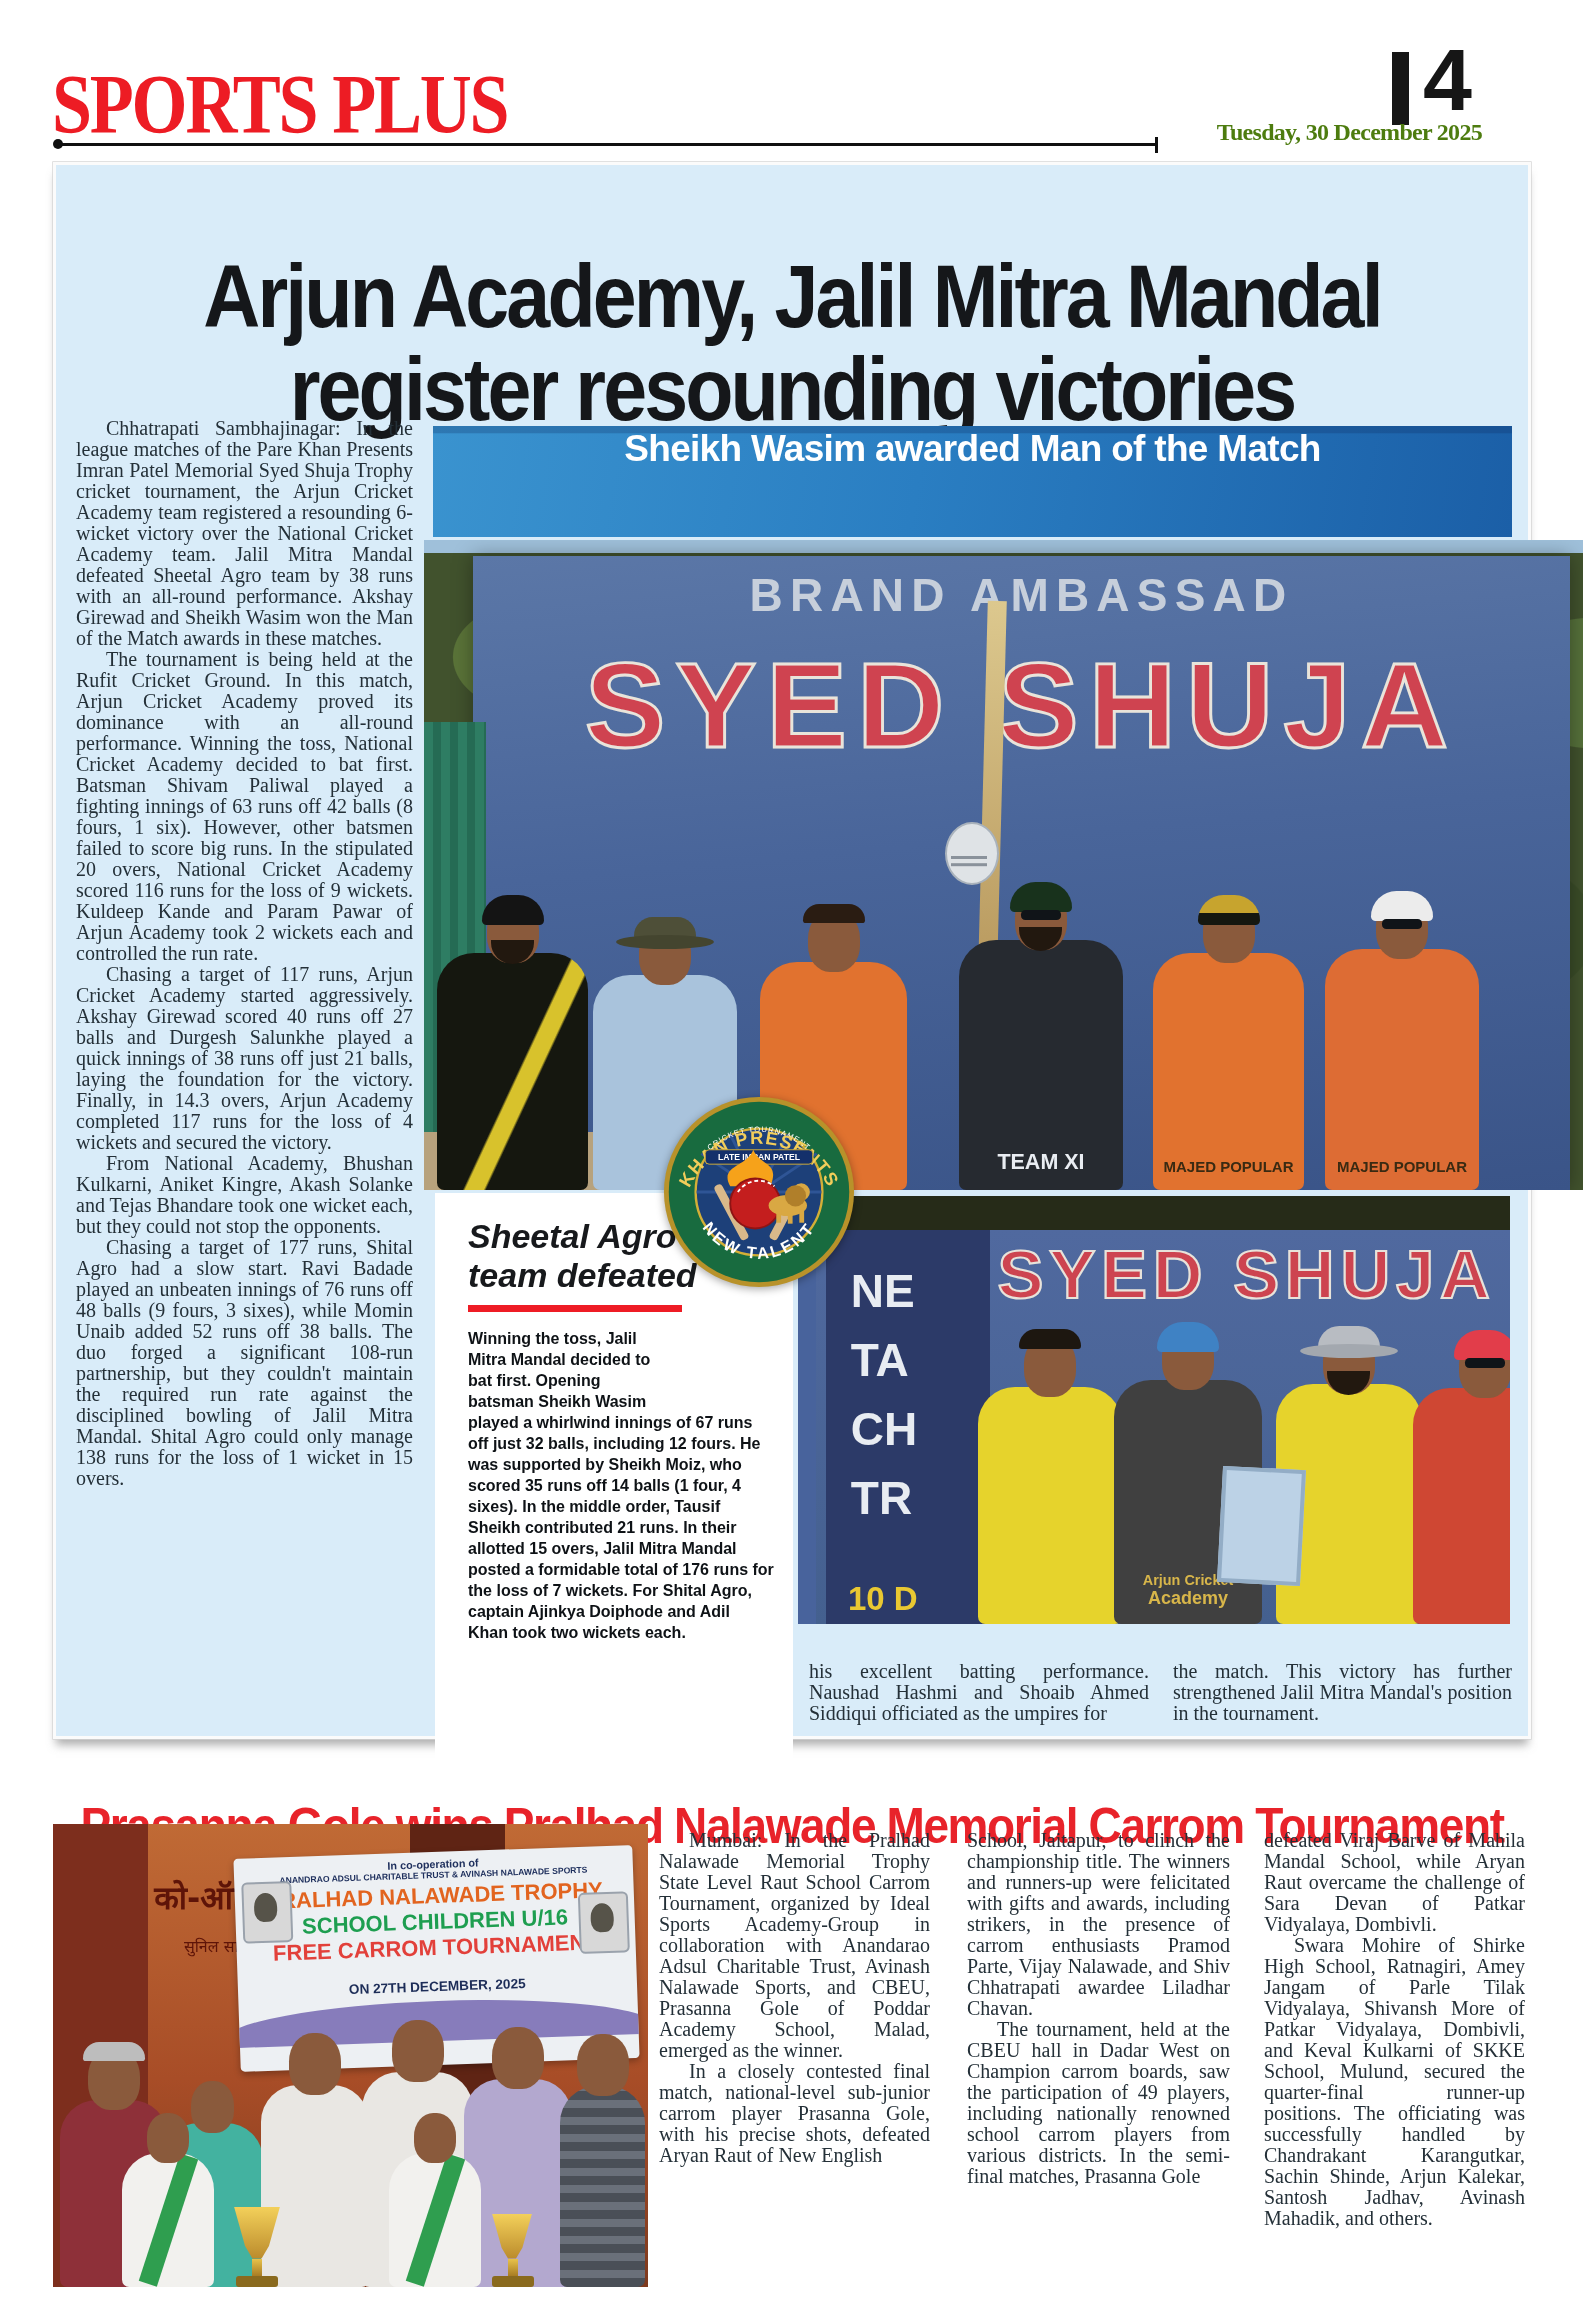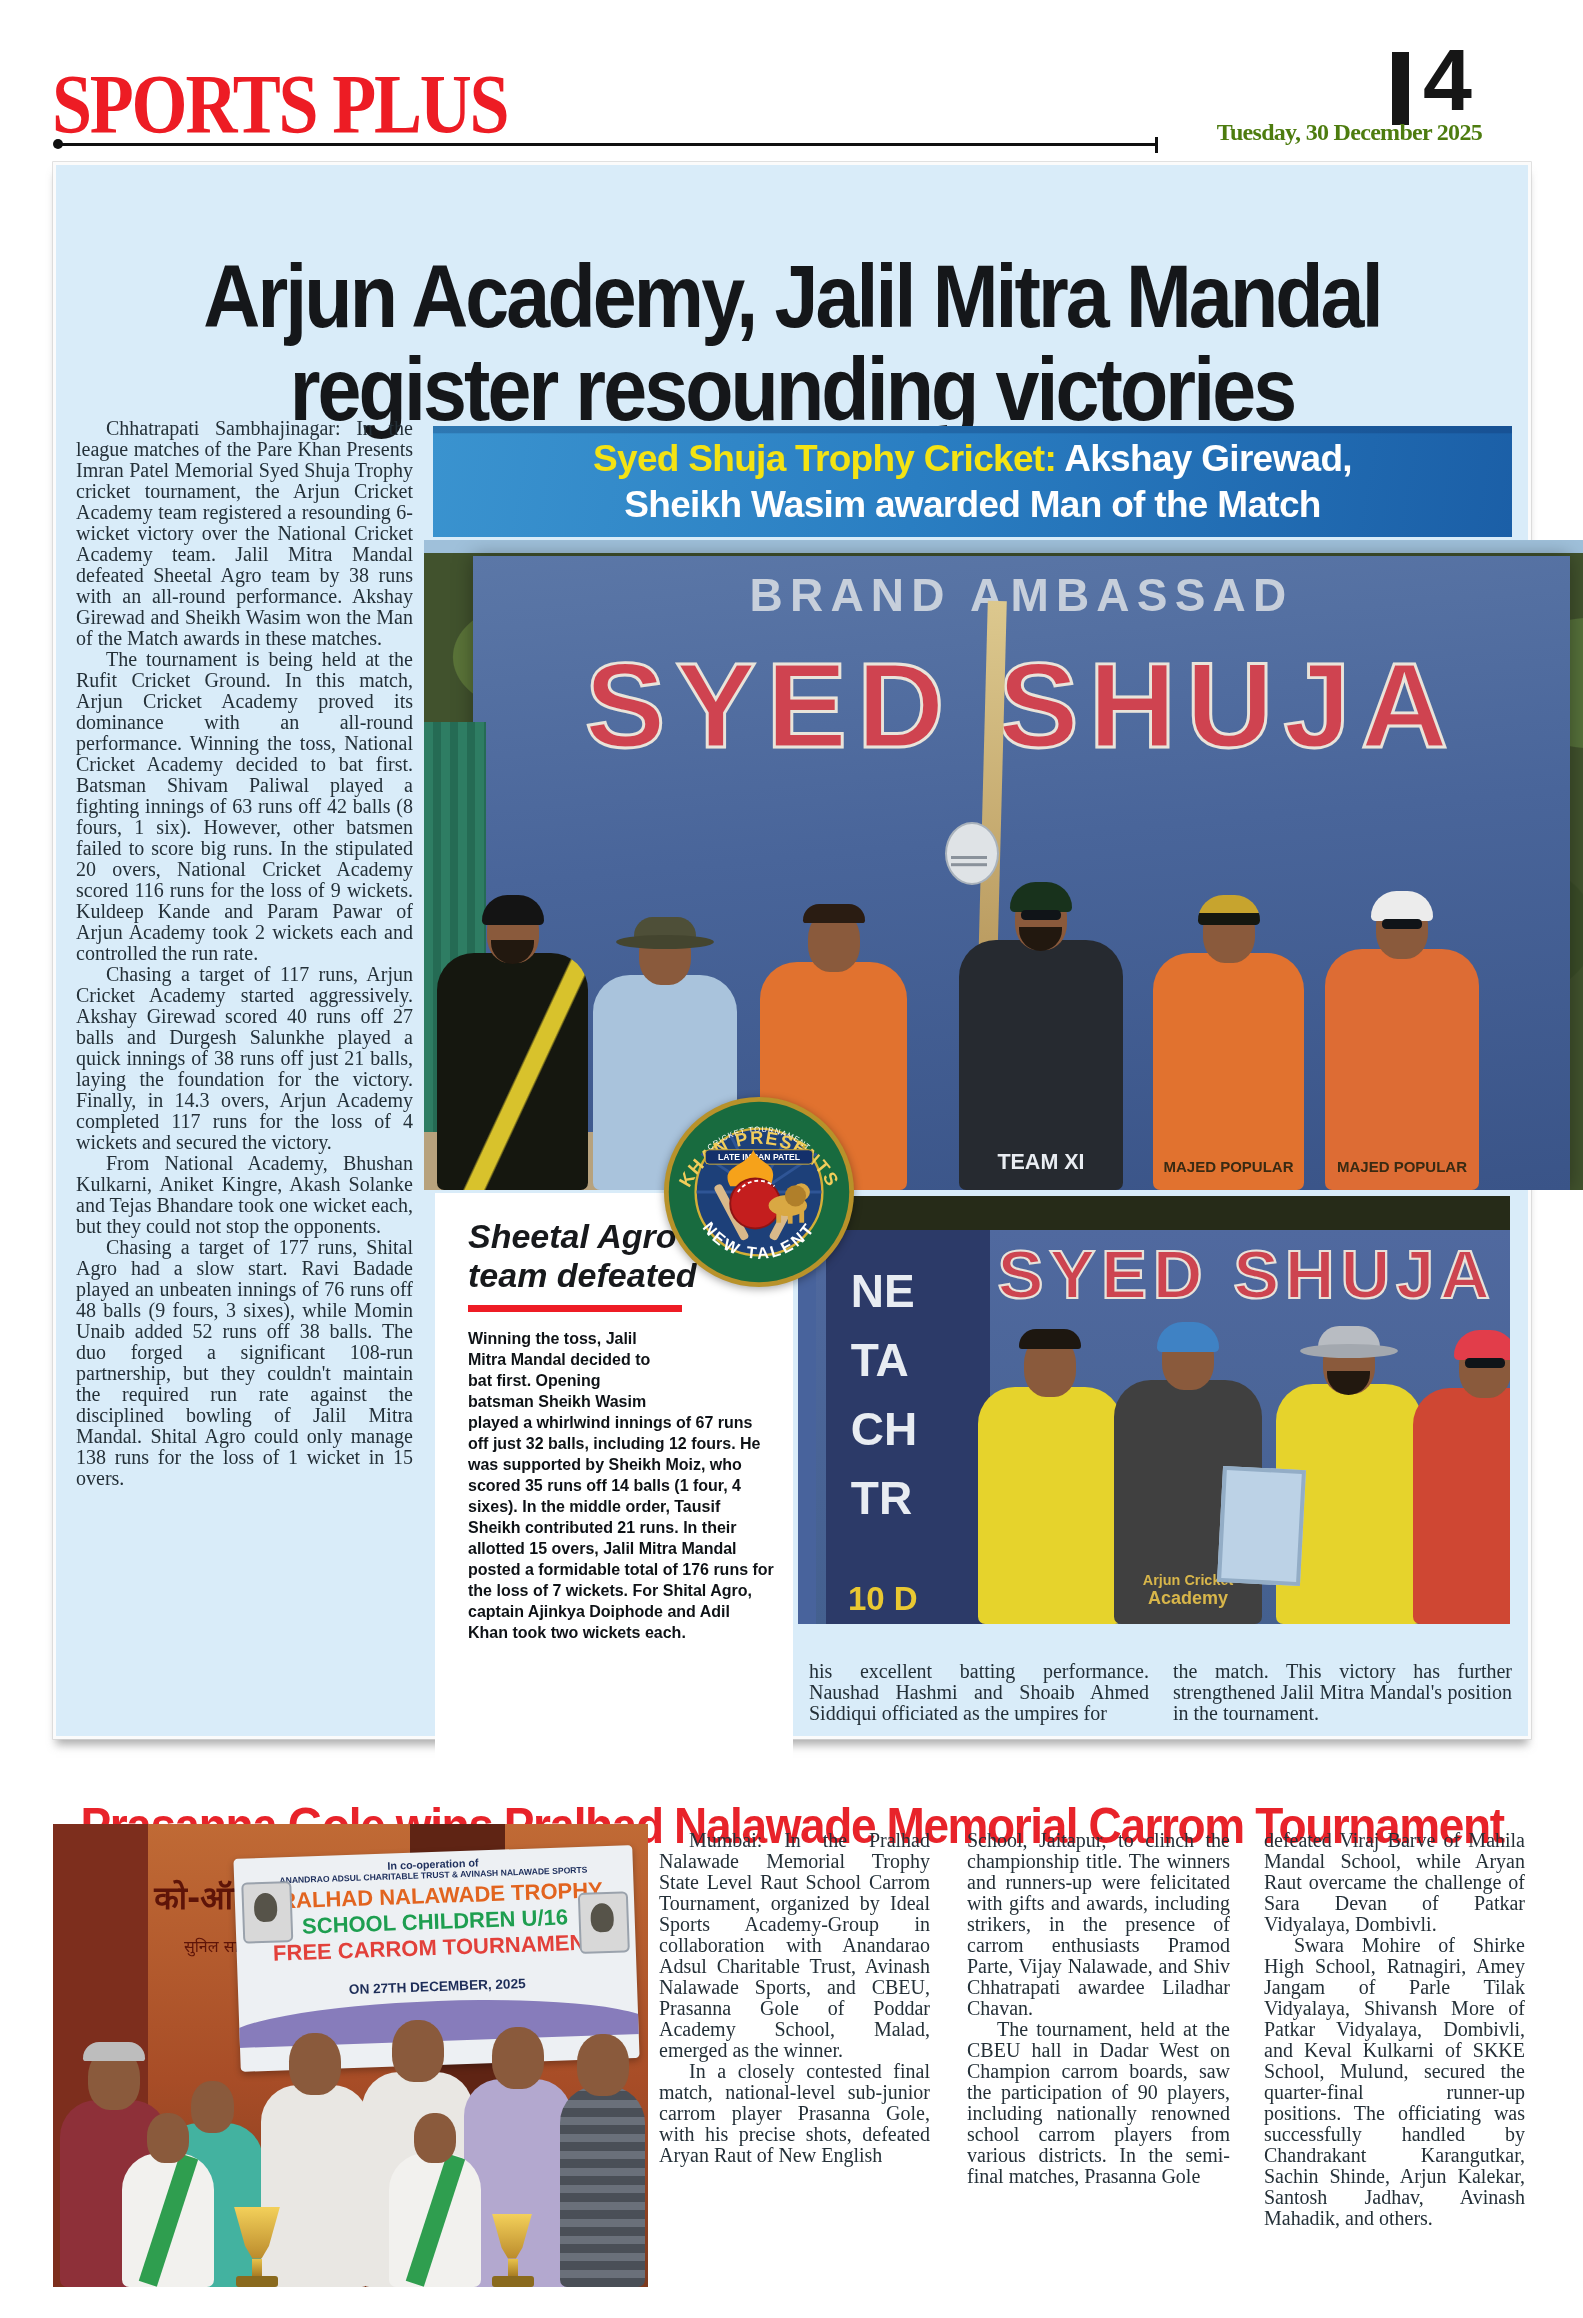--- a/index.html
+++ b/index.html
@@ -146,23 +146,20 @@
 
     <div class="col-left body-text">
       <p class="ind">Chhatrapati Sambhajinagar: In the league matches of the Pare Khan Presents Imran Patel Memorial Syed Shuja Trophy cricket tournament, the Arjun Cricket Academy team registered a resounding 6-wicket victory over the National Cricket Academy team. Jalil Mitra Mandal defeated Sheetal Agro team by 38 runs with an all-round performance. Akshay Girewad and Sheikh Wasim won the Man of the Match awards in these matches.</p>
       <p class="ind">The tournament is being held at the Rufit Cricket Ground. In this match, Arjun Cricket Academy proved its dominance with an all-round performance. Winning the toss, National Cricket Academy decided to bat first. Batsman Shivam Paliwal played a fighting innings of 63 runs off 42 balls (8 fours, 1 six). However, other batsmen failed to score big runs. In the stipulated 20 overs, National Cricket Academy scored 116 runs for the loss of 9 wickets. Kuldeep Kande and Param Pawar of Arjun Academy took 2 wickets each and controlled the run rate.</p>
       <p class="ind">Chasing a target of 117 runs, Arjun Cricket Academy started aggressively. Akshay Girewad scored 40 runs off 27 balls and Durgesh Salunkhe played a quick innings of 38 runs off just 21 balls, laying the foundation for the victory. Finally, in 14.3 overs, Arjun Academy completed 117 runs for the loss of 4 wickets and secured the victory.</p>
       <p class="ind">From National Academy, Bhushan Kulkarni, Aniket Kingre, Akash Solanke and Tejas Bhandare took one wicket each, but they could not stop the opponents.</p>
       <p class="ind">Chasing a target of 177 runs, Shital Agro had a slow start. Ravi Badade played an unbeaten innings of 76 runs off 48 balls (9 fours, 3 sixes), while Momin Unaib added 52 runs off 38 balls. The duo forged a significant 108-run partnership, but they couldn't maintain the required run rate against the disciplined bowling of Jalil Mitra Mandal. Shital Agro could only manage 138 runs for the loss of 1 wicket in 15 overs.</p>
     </div>
 
     <div class="banner">
-      <div class="b1">
-        <span class="hl">Syed Shuja Trophy Cricket:</span><span> Akshay Girewad,</span>
-      </div>
       <div class="b2">Sheikh Wasim awarded Man of the Match</div>
     </div>
 
     <div class="photo photo1">
       <div class="p1-board">
         <div class="p1-brand">BRAND AMBASSAD</div>
         <div class="p1-main">SYED SHUJA</div>
         <div class="p1-bat"></div>
         <div class="p1-helmet"></div>
       </div>
@@ -401,21 +398,21 @@
       <div class="base"></div>
     </div>
   </div>
 
   <div class="ccol c1 body-text">
     <p class="ind">Mumbai: In the Pralhad Nalawade Memorial Trophy State Level Raut School Carrom Tournament, organized by Ideal Sports Academy-Group in collaboration with Anandarao Adsul Charitable Trust, Avinash Nalawade Sports, and CBEU, Prasanna Gole of Poddar Academy School, Malad, emerged as the winner.</p>
     <p class="ind">In a closely contested final match, national-level sub-junior carrom player Prasanna Gole, with his precise shots, defeated Aryan Raut of New English</p>
   </div>
   <div class="ccol c2 body-text">
     <p>School, Jaitapur, to clinch the championship title. The winners and runners-up were felicitated with gifts and awards, including strikers, in the presence of carrom enthusiasts Pramod Parte, Vijay Nalawade, and Shiv Chhatrapati awardee Liladhar Chavan.</p>
-    <p class="ind">The tournament, held at the CBEU hall in Dadar West on Champion carrom boards, saw the participation of 90 players, including nationally renowned school carrom players from various districts. In the semi-final matches, Prasanna Gole</p>
+    <p class="ind">The tournament, held at the CBEU hall in Dadar West on Champion carrom boards, saw the participation of 49 players, including nationally renowned school carrom players from various districts. In the semi-final matches, Prasanna Gole</p>
   </div>
   <div class="ccol c3 body-text">
     <p>defeated Viraj Barve of Mahila Mandal School, while Aryan Raut overcame the challenge of Sara Devan of Patkar Vidyalaya, Dombivli.</p>
     <p class="ind">Swara Mohire of Shirke High School, Ratnagiri, Amey Jangam of Parle Tilak Vidyalaya, Shivansh More of Patkar Vidyalaya, Dombivli, and Keval Kulkarni of SKKE School, Mulund, secured the quarter-final runner-up positions. The officiating was successfully handled by Chandrakant Karangutkar, Sachin Shinde, Arjun Kalekar, Santosh Jadhav, Avinash Mahadik, and others.</p>
   </div>
 
 </div>
 
 
 </body></html>

